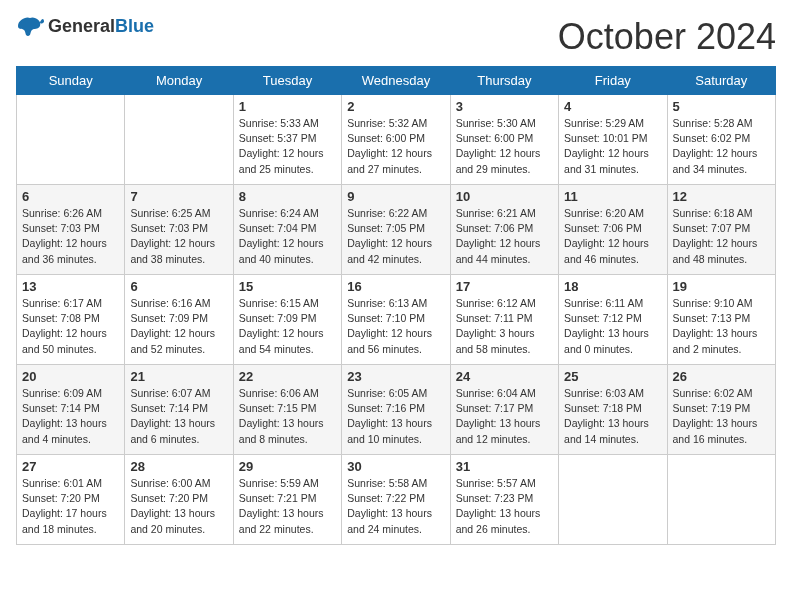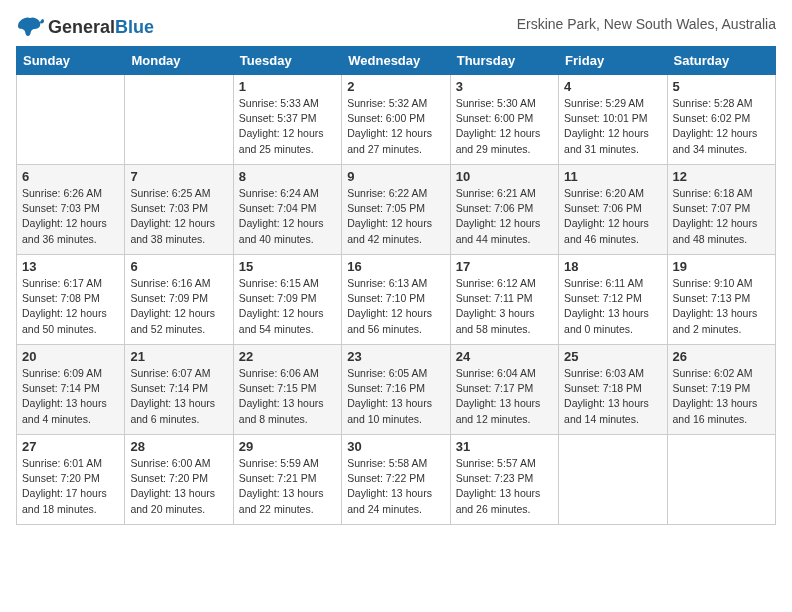--- a/index.html
+++ b/index.html
@@ -11,44 +11,43 @@
       padding: 16px;
     }
     .header {
       display: flex;
       align-items: flex-start;
       justify-content: space-between;
       margin-bottom: 8px;
     }
     .logo {
       display: flex;
-      align-items: center;
       gap: 4px;
     }
     .logo-text-general { font-size: 18px; font-weight: bold; color: #333; }
     .logo-text-blue { font-size: 18px; font-weight: bold; color: #1a6fad; }
     .logo-bird {
       width: 28px;
       height: 22px;
     }
     .title-block { text-align: right; }
     .month-title { font-size: 36px; color: #333; font-weight: normal; }
     .location { font-size: 14px; color: #555; }
     table {
       width: 100%;
       border-collapse: collapse;
       table-layout: fixed;
     }
     thead tr th {
       background: #1a6fad;
       color: #fff;
-      text-align: left;
+      text-align: center;
       padding: 6px 6px;
       font-size: 13px;
-      font-weight: bold;
+      font-weight: normal;
       border: 1px solid #1a6fad;
     }
     tbody tr td {
       border: 1px solid #ccc;
       vertical-align: top;
       padding: 4px 5px;
       font-size: 10.5px;
       color: #333;
       height: 90px;
       background: #fff;
@@ -70,21 +69,21 @@
   <div class="logo">
     <svg class="logo-bird" viewBox="0 0 28 22">
       <path d="M14 2 C18 0, 26 4, 24 10 C22 14, 18 12, 16 14 C14 16, 15 20, 12 20 C9 20, 10 16, 8 14 C6 12, 2 14, 2 10 C2 4, 10 0, 14 2Z" fill="#1a6fad"></path>
       <path d="M24 6 C26 2, 28 2, 28 6 C26 8, 24 8, 24 6Z" fill="#1a6fad"></path>
     </svg>
     <div>
       <span class="logo-text-general">General</span><span class="logo-text-blue">Blue</span>
     </div>
   </div>
   <div class="title-block">
-    <div class="location">Erskine Park, New South Wales, Australia</div>
+    <div class="month-title">October 2024</div>
   </div>
 </div>
 
 <table>
   <thead>
     <tr>
     <th>Sunday</th>
         <th>Monday</th>
         <th>Tuesday</th>
         <th>Wednesday</th>

